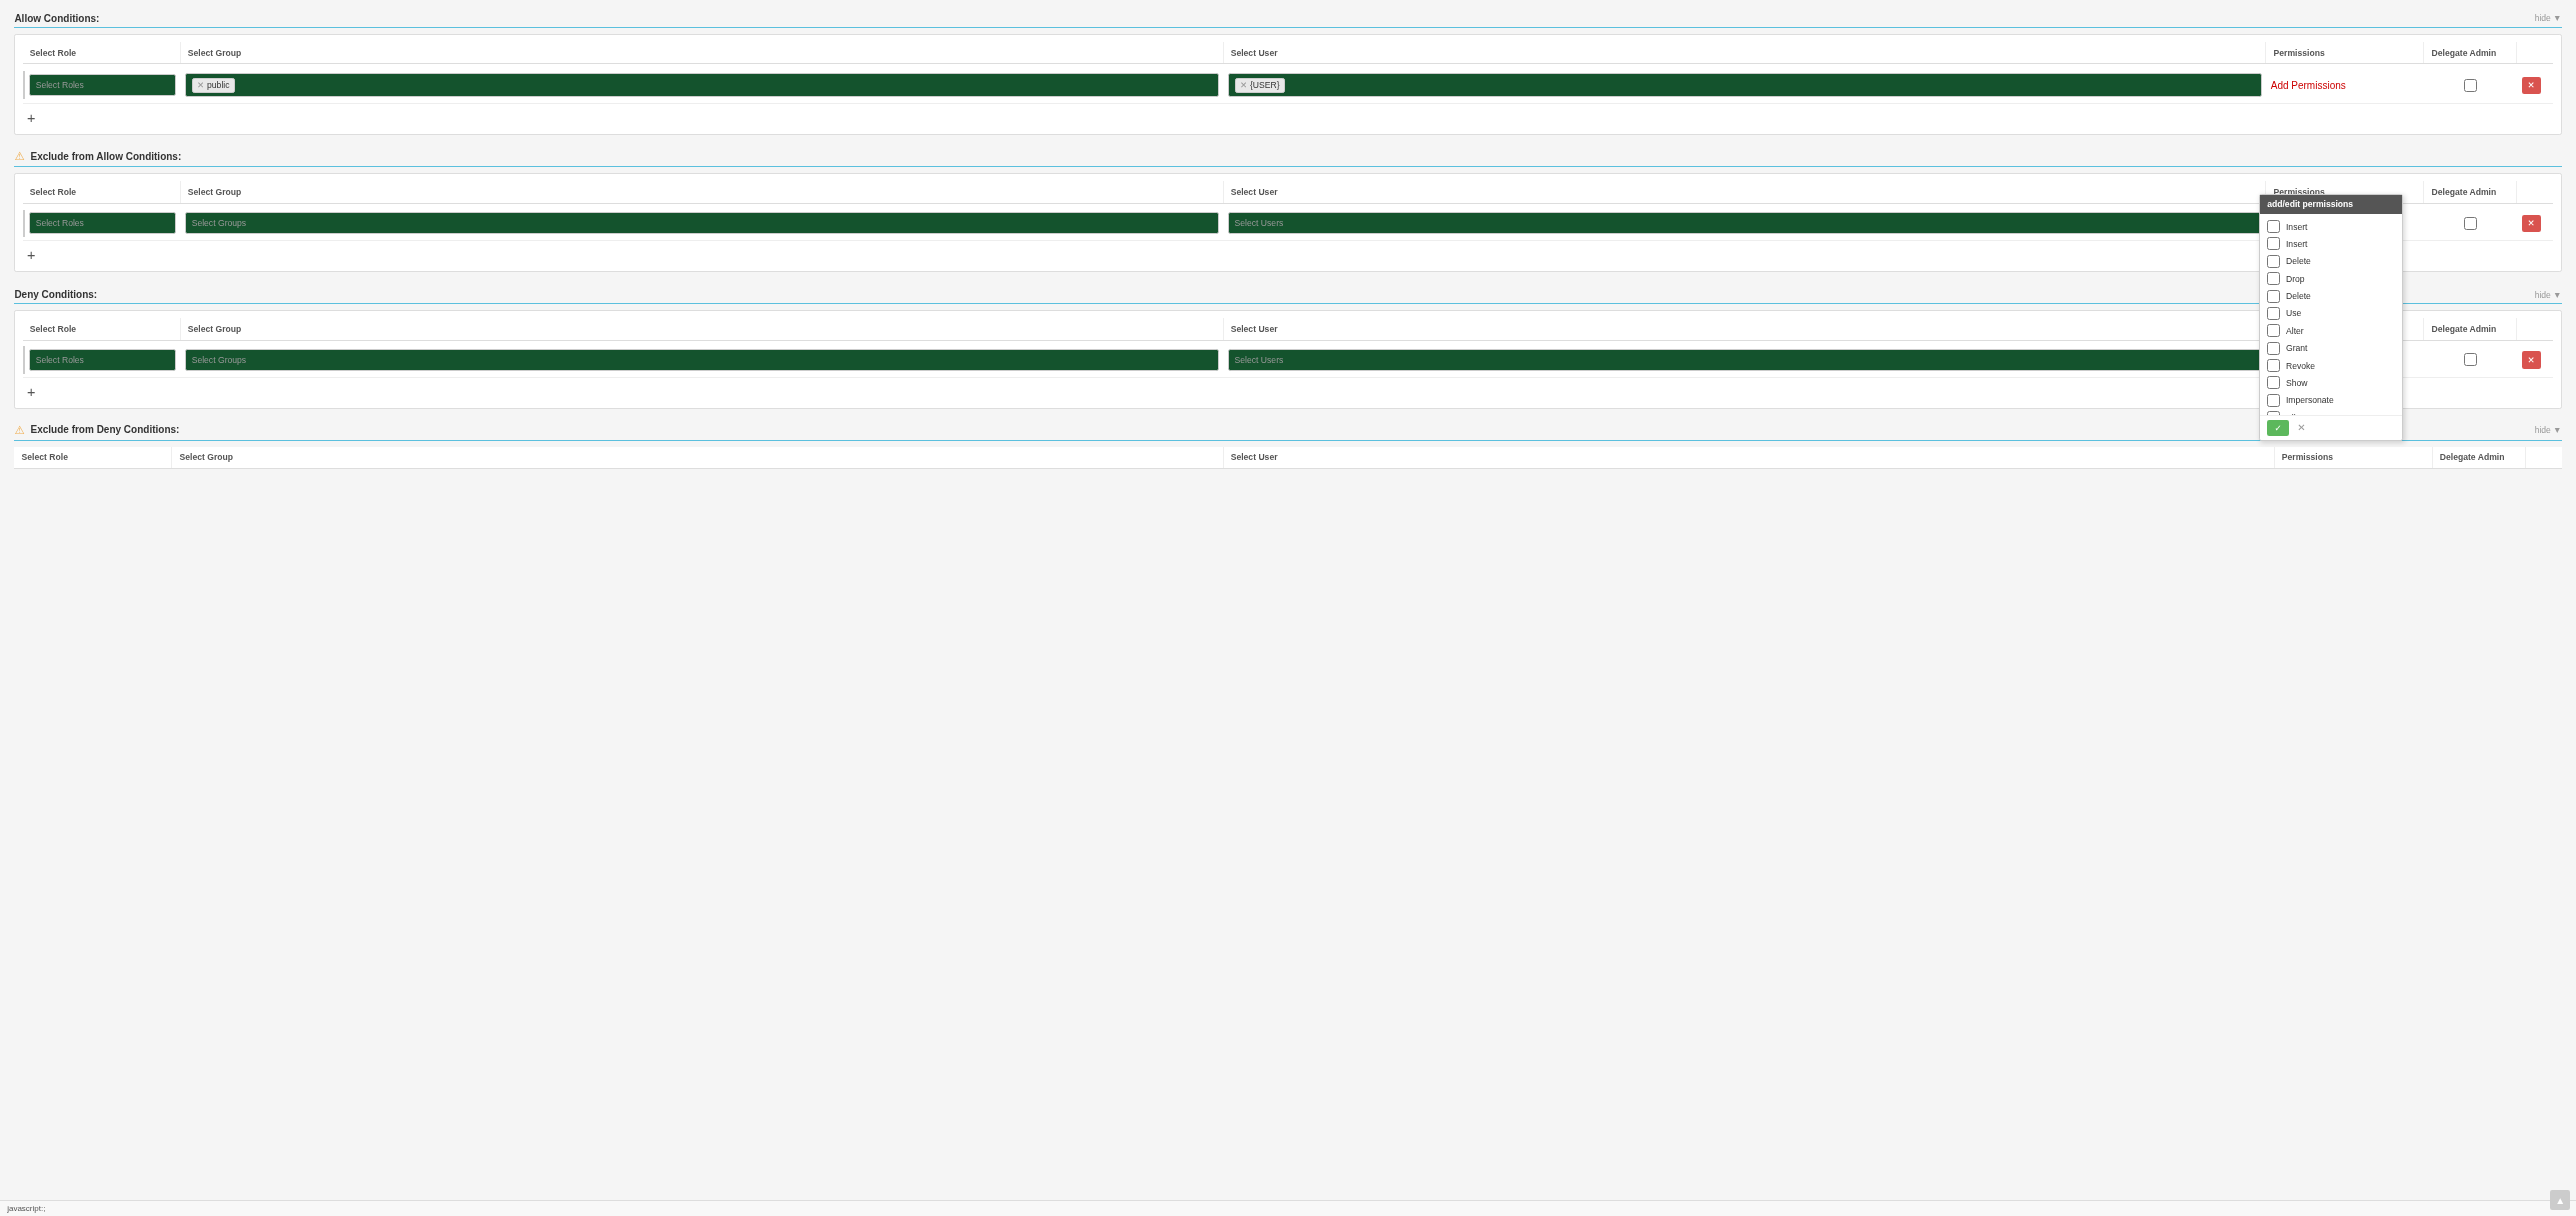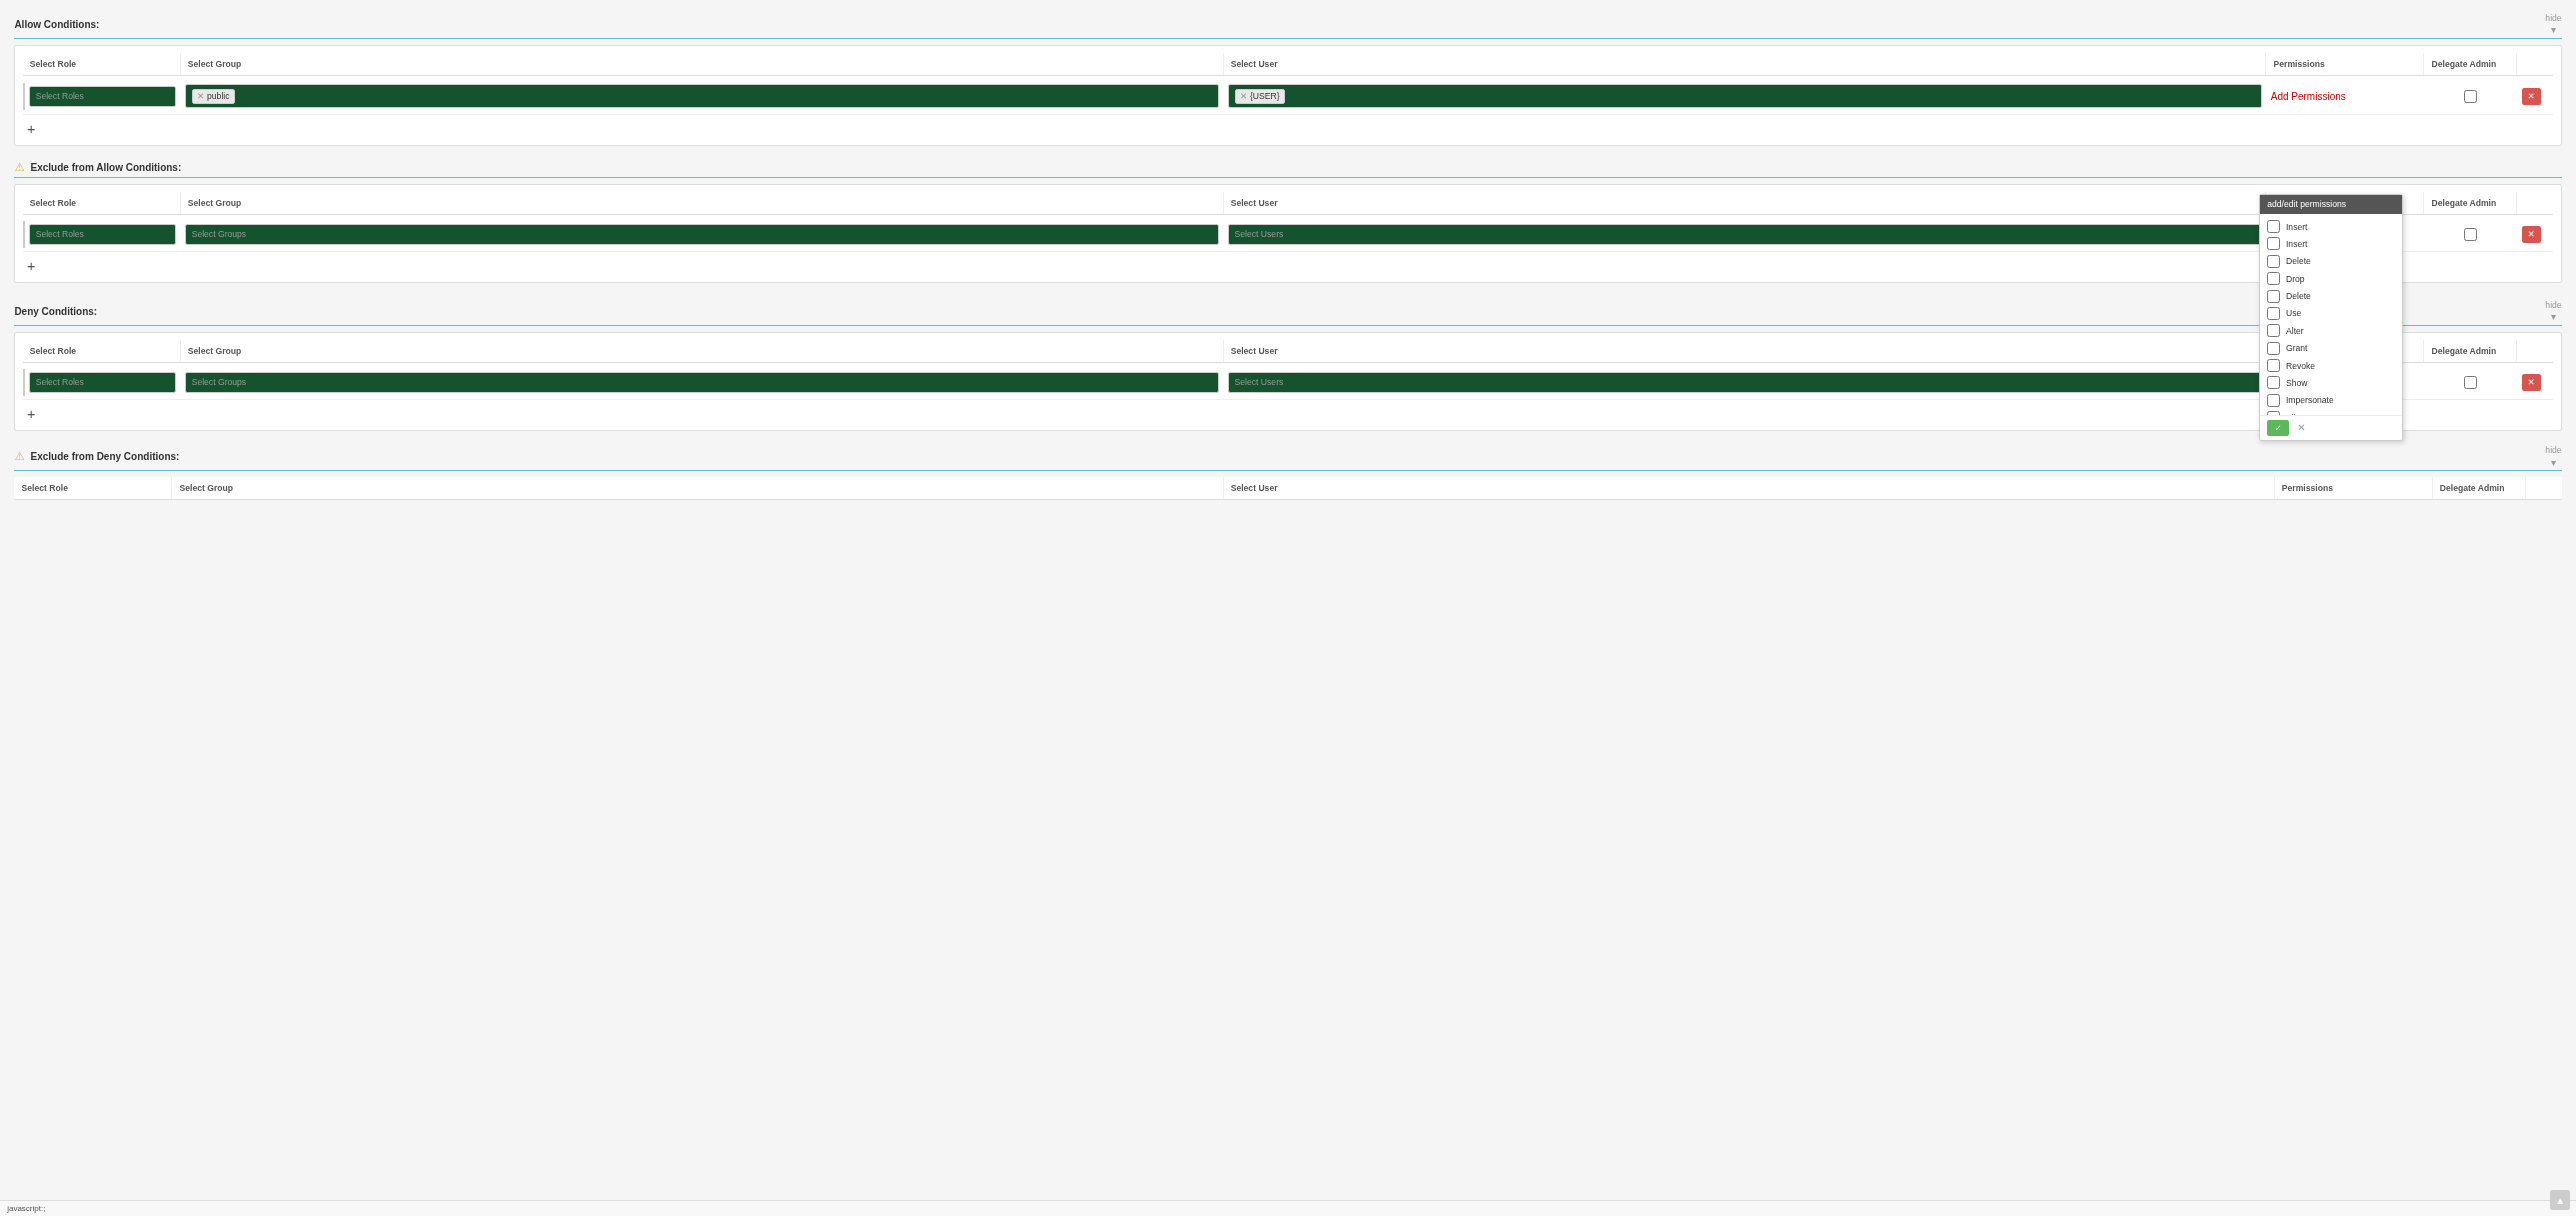--- a/index.html
+++ b/index.html
@@ -33,21 +33,20 @@
       color: #333;
     }
 
     .hide-link {
       font-size: 8.6px;
       color: #999;
       cursor: pointer;
       display: flex;
       align-items: center;
       gap: 2.2px;
-      flex-direction: column;
     }
 
     .condition-block {
       background: #fff;
       border: 0.7px solid #ddd;
       border-radius: 2.2px;
       margin-bottom: 8.6px;
       padding: 7.2px;
     }
 
@@ -222,21 +221,21 @@
       border-radius: 2.2px;
       box-shadow: 1.4px 1.4px 5.8px rgba(0,0,0,0.15);
       z-index: 100;
     }
 
     .popup-title {
       background: #555;
       color: #fff;
       padding: 4.3px 7.2px;
       font-size: 8.6px;
-      font-weight: normal;
+      font-weight: bold;
     }
 
     .popup-list {
       padding: 4.3px 0;
       max-height: 201px;
       overflow-y: auto;
     }
 
     .popup-item {
       display: flex;

